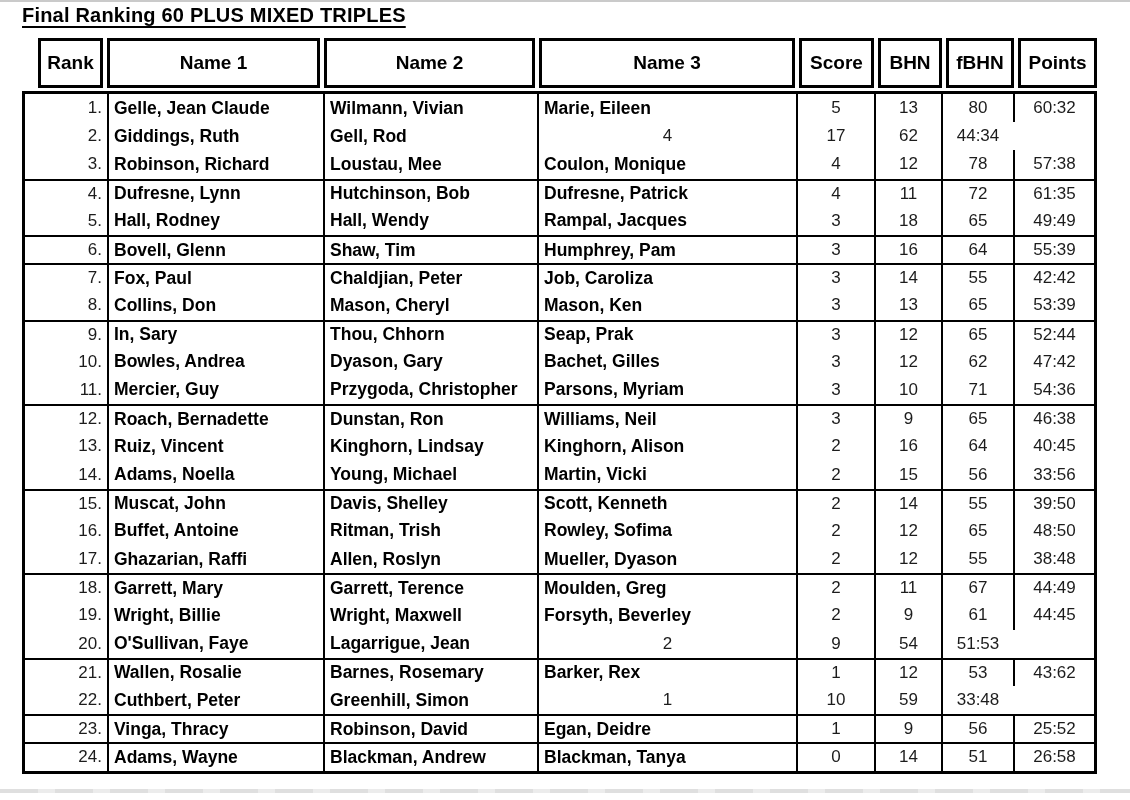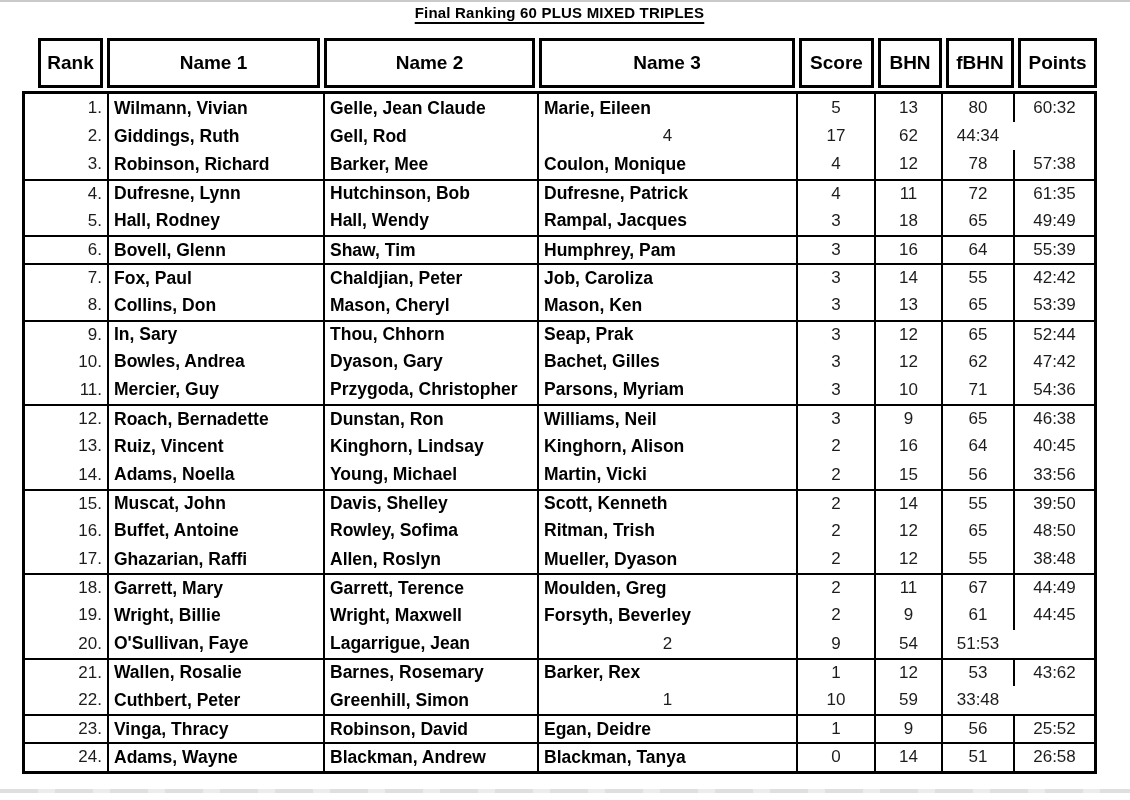--- a/index.html
+++ b/index.html
@@ -6,21 +6,21 @@
   body { width: 1130px; height: 800px; font-family: "Liberation Sans", sans-serif; }
   .page { position: relative; width: 1130px; height: 800px; background: #ffffff; overflow: hidden; }
 
   .scan-top { position: absolute; top: 0; left: 0; width: 1130px; height: 2px;
               background: #bdbdbd; opacity: .8; }
   .scan-bottom { position: absolute; top: 789px; left: 0; width: 1130px; height: 4px;
                  background: repeating-linear-gradient(90deg, #c6c6c6 0 38px, #dedede 38px 55px);
                  opacity: .55; filter: blur(.6px); }
 
   .title { position: absolute; top: 4px; left: 22px; width: 1075px;
-           text-align: center; font-size: 15px; font-weight: bold; color: #000;
+           text-align: left; font-size: 20px; font-weight: bold; color: #000;
            letter-spacing: .2px; }
   .title span { text-decoration: underline; text-decoration-thickness: 2px; text-underline-offset: 4px; }
 
   .table { position: absolute; left: 22px; top: 38px; width: 1075px; }
 
   .thead { display: grid; grid-template-columns: 83px 217px 215px 260px 79px 68px 72px 81px;
            height: 50px; margin-bottom: 3px; }
   .th { border: 3px solid #000; margin: 0 2px; box-sizing: border-box; background: #fff;
         display: flex; align-items: center; justify-content: center;
         font-weight: bold; font-size: 19px; color: #000; }
@@ -55,41 +55,41 @@
       <div class="th">Name 2</div>
       <div class="th">Name 3</div>
       <div class="th">Score</div>
       <div class="th">BHN</div>
       <div class="th">fBHN</div>
       <div class="th">Points</div>
     </div>
     <div class="tbody" id="tbody">
         <div class="trow">
           <div class="cell c-rank">1.</div>
+          <div class="cell c-name1">Gelle, Jean Claude</div>
           <div class="cell c-name2">Wilmann, Vivian</div>
-          <div class="cell c-name1">Gelle, Jean Claude</div>
           <div class="cell c-name3">Marie, Eileen</div>
           <div class="cell c-score">5</div>
           <div class="cell c-bhn">13</div>
           <div class="cell c-fbhn">80</div>
           <div class="cell c-points">60:32</div>
         </div>
         <div class="trow">
           <div class="cell c-rank">2.</div>
           <div class="cell c-name1">Giddings, Ruth</div>
           <div class="cell c-name3">Gell, Rod</div>
           <div class="cell c-score">4</div>
           <div class="cell c-bhn">17</div>
           <div class="cell c-fbhn">62</div>
           <div class="cell c-points">44:34</div>
         </div>
         <div class="trow">
           <div class="cell c-rank">3.</div>
           <div class="cell c-name1">Robinson, Richard</div>
-          <div class="cell c-name2">Barker, Mee</div>
+          <div class="cell c-name2">Loustau, Mee</div>
           <div class="cell c-name3">Coulon, Monique</div>
           <div class="cell c-score">4</div>
           <div class="cell c-bhn">12</div>
           <div class="cell c-fbhn">78</div>
           <div class="cell c-points">57:38</div>
         </div>
         <div class="trow group-start">
           <div class="cell c-rank">4.</div>
           <div class="cell c-name1">Dufresne, Lynn</div>
           <div class="cell c-name2">Hutchinson, Bob</div>
@@ -205,22 +205,22 @@
           <div class="cell c-name2">Davis, Shelley</div>
           <div class="cell c-name3">Scott, Kenneth</div>
           <div class="cell c-score">2</div>
           <div class="cell c-bhn">14</div>
           <div class="cell c-fbhn">55</div>
           <div class="cell c-points">39:50</div>
         </div>
         <div class="trow">
           <div class="cell c-rank">16.</div>
           <div class="cell c-name1">Buffet, Antoine</div>
+          <div class="cell c-name3">Ritman, Trish</div>
           <div class="cell c-name2">Rowley, Sofima</div>
-          <div class="cell c-name3">Ritman, Trish</div>
           <div class="cell c-score">2</div>
           <div class="cell c-bhn">12</div>
           <div class="cell c-fbhn">65</div>
           <div class="cell c-points">48:50</div>
         </div>
         <div class="trow">
           <div class="cell c-rank">17.</div>
           <div class="cell c-name1">Ghazarian, Raffi</div>
           <div class="cell c-name2">Allen, Roslyn</div>
           <div class="cell c-name3">Mueller, Dyason</div>

